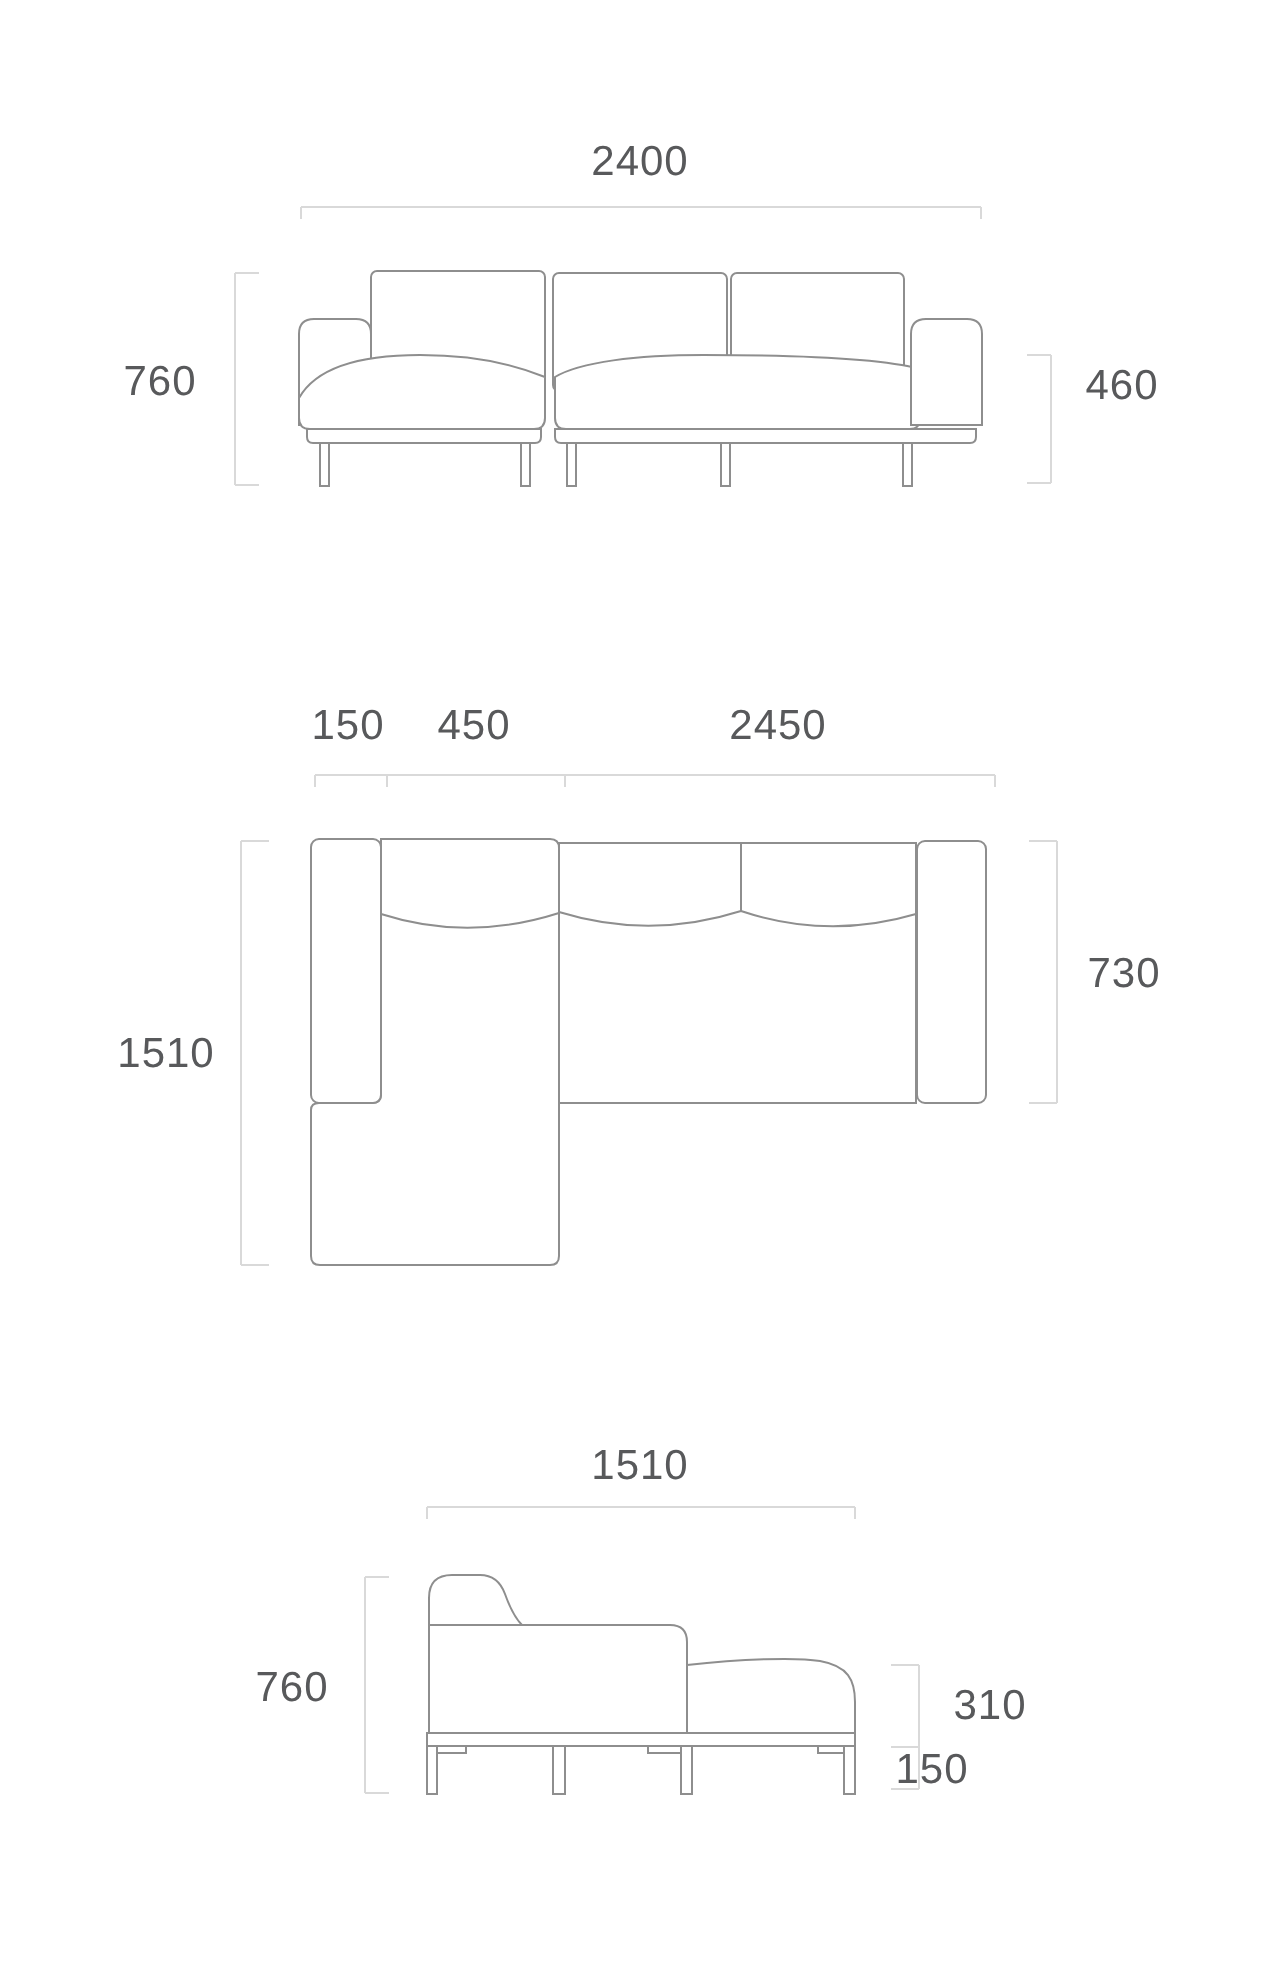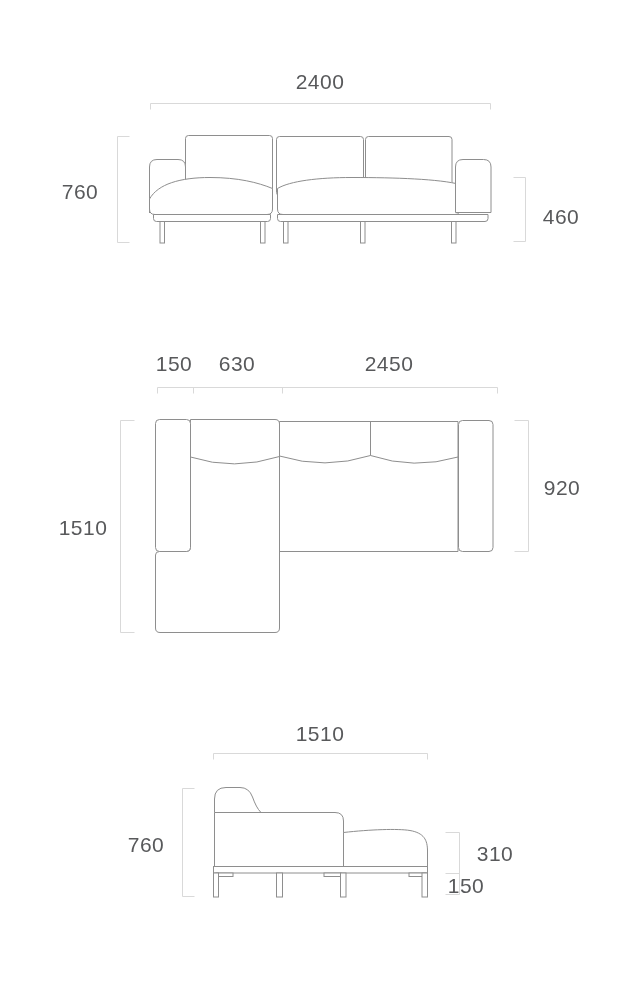--- a/index.html
+++ b/index.html
@@ -103,26 +103,26 @@
           <rect class="solid" x="276.5" y="873" width="6" height="24"></rect>
           <rect class="solid" x="340.5" y="873" width="5.5" height="24"></rect>
           <rect class="solid" x="422" y="873" width="5.5" height="24"></rect>
         </g>
       </g>
     </g>
   </svg>
 
   <div class="dim-label" style="left:320px;top:81px">2400</div>
   <div class="dim-label" style="left:80px;top:191px">760</div>
-  <div class="dim-label" style="left:561px;top:216px">460</div>
+  <div class="dim-label" style="left:561px;top:193px">460</div>
 
   <div class="dim-label" style="left:174px;top:363px">150</div>
-  <div class="dim-label" style="left:237px;top:363px">630</div>
+  <div class="dim-label" style="left:237px;top:363px">450</div>
   <div class="dim-label" style="left:389px;top:363px">2450</div>
   <div class="dim-label" style="left:83px;top:527px">1510</div>
-  <div class="dim-label" style="left:562px;top:487px">920</div>
+  <div class="dim-label" style="left:562px;top:487px">730</div>
 
   <div class="dim-label" style="left:320px;top:733px">1510</div>
   <div class="dim-label" style="left:146px;top:844px">760</div>
   <div class="dim-label" style="left:495px;top:853px">310</div>
   <div class="dim-label" style="left:466px;top:885px">150</div>
 
 </div>
 
 </body></html>

